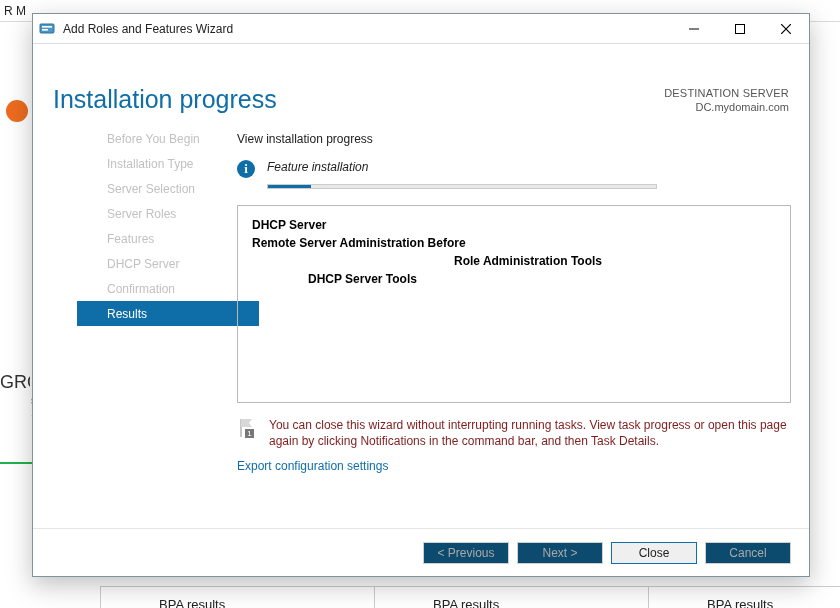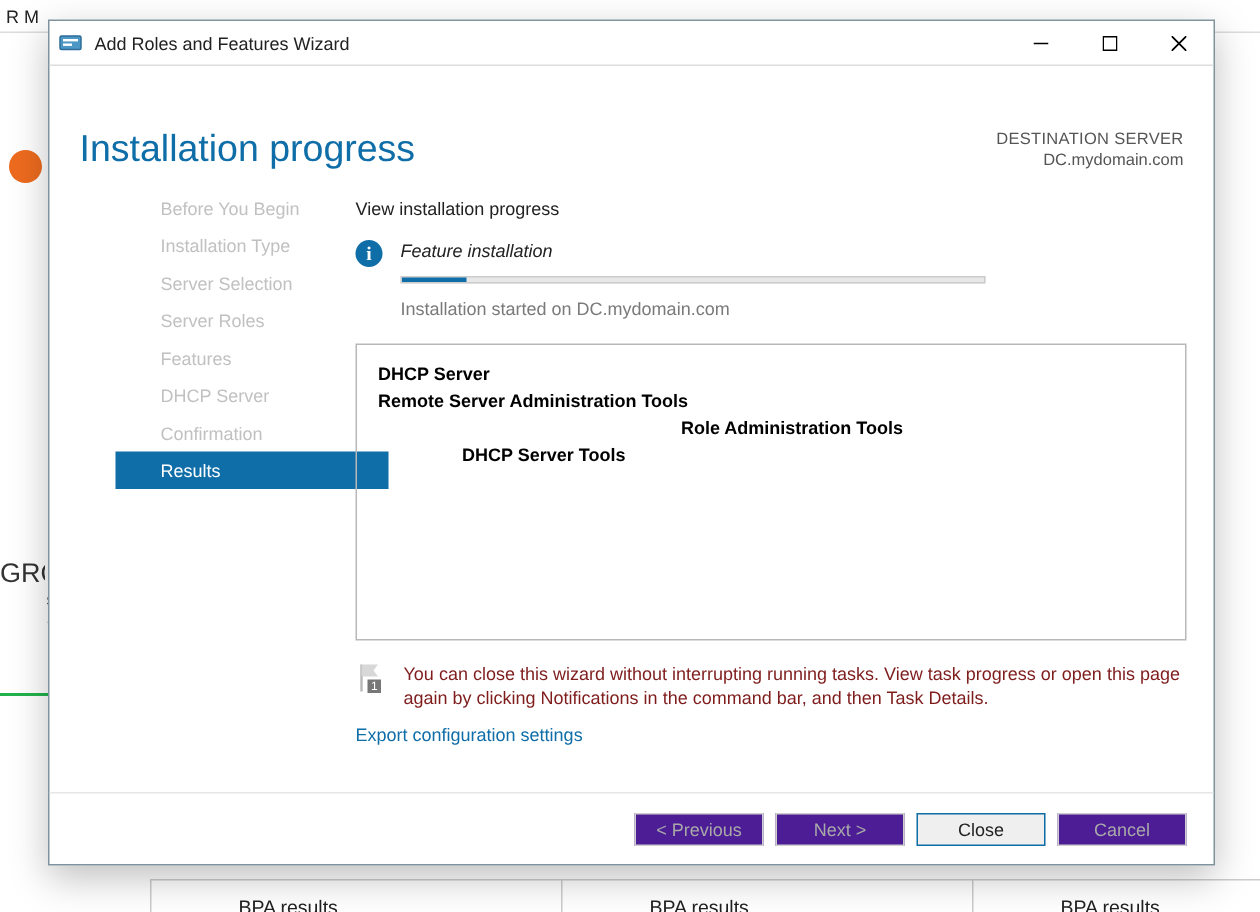--- a/index.html
+++ b/index.html
@@ -306,21 +306,21 @@
     border: 1px solid #acacac;
     color: #222;
     display: flex;
     align-items: center;
     justify-content: center;
     box-sizing: border-box;
   }
   .btn.disabled {
     color: #a9a9a9;
     border-color: #cfcfcf;
-    background: #4c1d95;
+    background: #0c4a6e;
   }
   .btn.default {
     border: 1.5px solid #0f6da8;
     background: #efefef;
   }
 
 </style>
 </head>
 <body>
 
@@ -403,27 +403,26 @@
     <div class="content">
       <div class="viewlbl">View installation progress</div>
 
       <div class="info-row">
         <div class="info-icon">i</div>
         <div class="info-col">
           <div class="feat">Feature installation</div>
           <div class="progress">
             <div class="fill" style="width: 11%;"></div>
           </div>
-          <div class="startedon">Installation started on DC.mydomain.com</div>
         </div>
       </div>
 
       <div class="feature-box">
         <div class="l0">DHCP Server</div>
-        <div class="l1">Remote Server Administration Tools</div>
+        <div class="l1">Remote Server Administration Before</div>
         <div class="l2">Role Administration Tools</div>
         <div class="l3">DHCP Server Tools</div>
       </div>
 
       <div class="hint-row">
         <div class="hint-icon">
           <svg width="20" height="22" viewBox="0 0 20 22">
             <path d="M4 2 V20" stroke="#b8b8b8" stroke-width="1.6"></path>
             <path d="M4 2 H15 L12 6 L15 10 H4 Z" fill="#d8d8d8"></path>
             <rect x="8" y="12" width="9" height="9" fill="#777"></rect>

